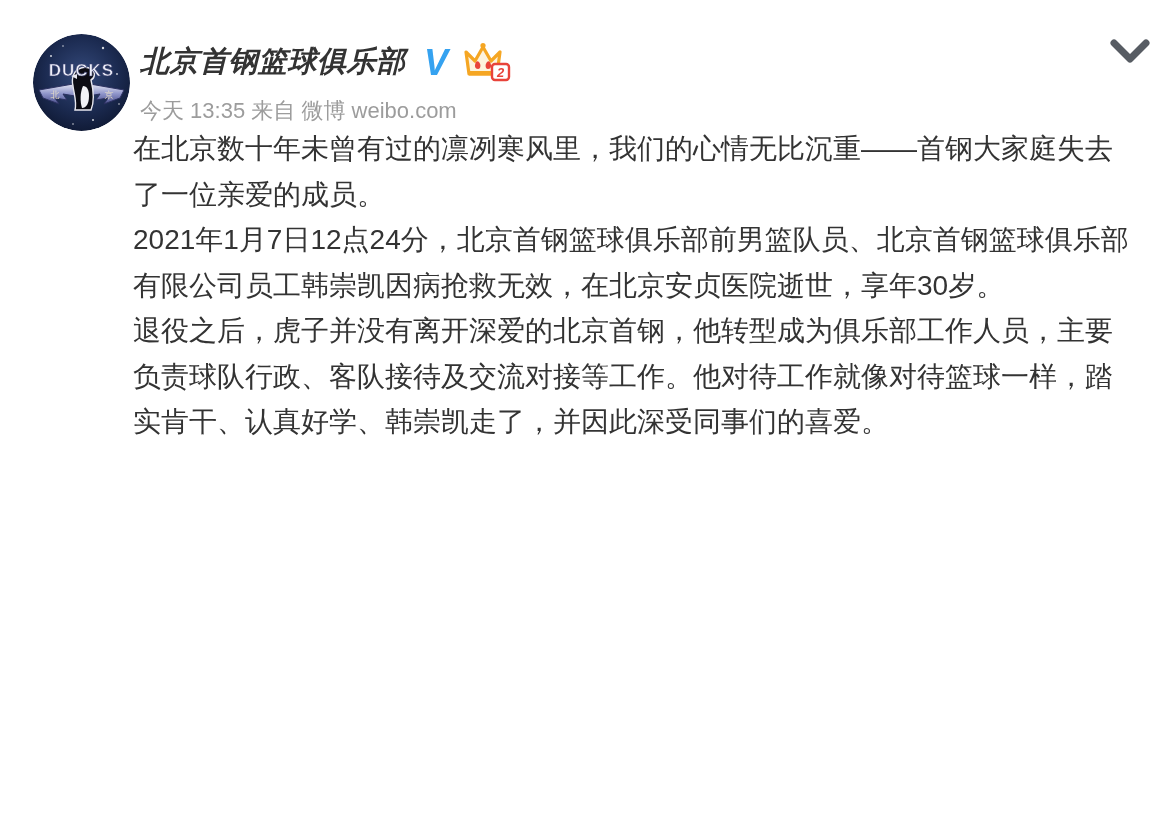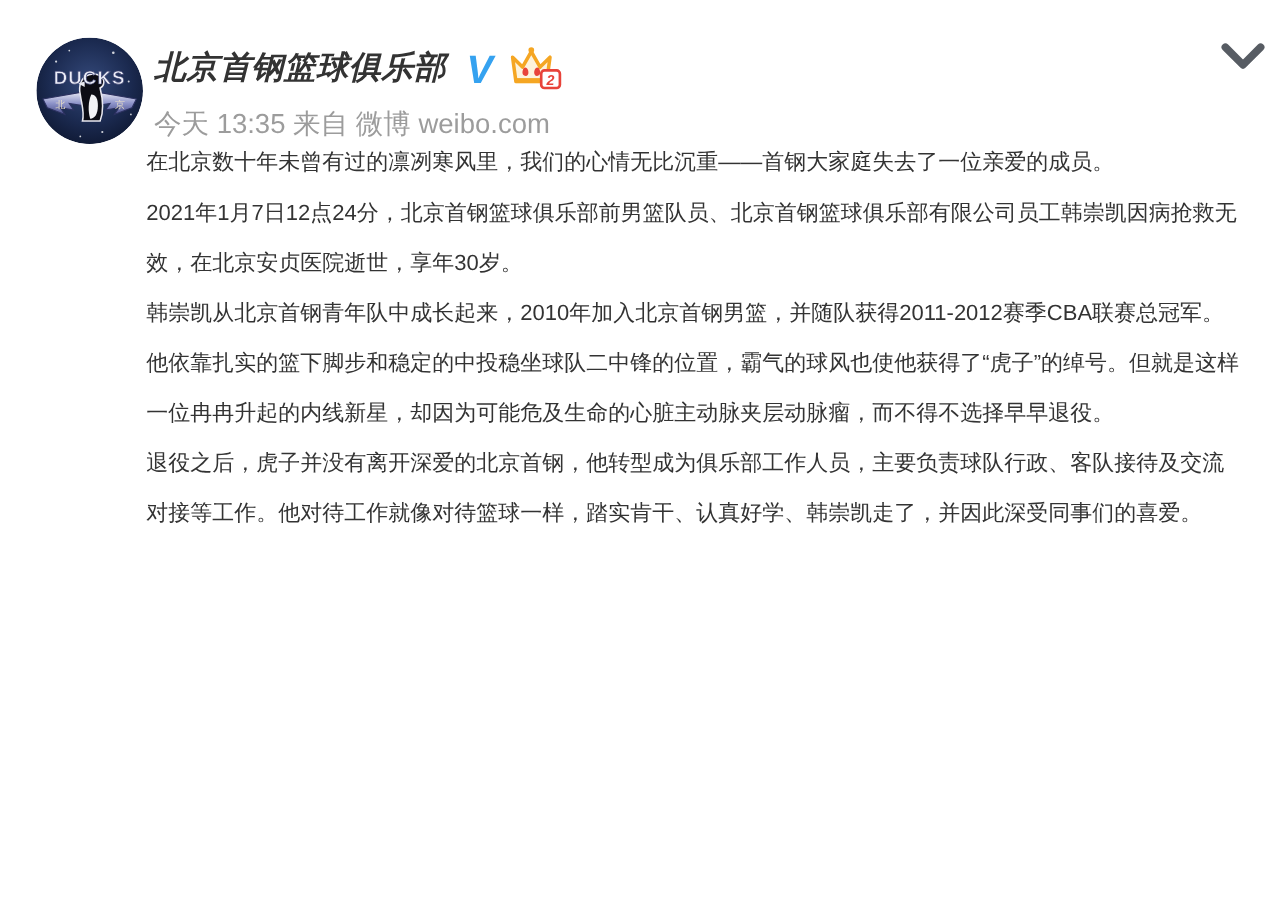--- a/index.html
+++ b/index.html
@@ -11,29 +11,29 @@
   .avatar { position:absolute; left:33px; top:34px; width:97px; height:97px;
     border-radius:50%; overflow:hidden; cursor:pointer; }
   .avatar svg { display:block; width:100%; height:100%; }
 
   
   .header-text { position:absolute; left:140px; top:42px; }
   .name-row { display:flex; align-items:center;font-style:italic; }
   .name { font-size:29px; font-weight:bold; color:#333; letter-spacing:0.5px; cursor:pointer; }
   .v-badge { margin-left:12px; width:36px; height:34px; flex:0 0 auto; }
   .crown-badge { margin-left:8px; width:50px; height:40px; flex:0 0 auto; }
-  .meta { margin-top:14px; font-size:25px; color:#9c9c9c; }
+  .meta { margin-top:14px; font-size:22px; color:#9c9c9c; }
   .meta .src { color:#9c9c9c; text-decoration:none; cursor:pointer; }
 
   
   .chevron { position:absolute; left:1106px; top:36px; width:48px; height:30px; cursor:pointer; }
 
   
   .body-text { position:absolute; left:133px; top:126px; width:996px;
-    font-size:20px; line-height:45.5px; color:#333; text-align:justify; text-justify:inter-ideograph; }
+    font-size:28px; line-height:45.5px; color:#333; text-align:justify; text-justify:inter-ideograph; }
   .body-text p { text-align:left; }
 </style>
 </head>
 <body>
 
 <div class="post">
 
   <div class="avatar">
     <svg viewBox="0 0 97 97" xmlns="http://www.w3.org/2000/svg">
       <defs>
@@ -99,17 +99,16 @@
     </div>
   </div>
 
   <svg class="chevron" viewBox="0 0 48 30">
     <polyline points="8,7 24,23 40,7" fill="none" stroke="#575c63" stroke-width="7" stroke-linecap="round" stroke-linejoin="round"></polyline>
   </svg>
 
   <div class="body-text">
     <p>在北京数十年未曾有过的凛冽寒风里，我们的心情无比沉重——首钢大家庭失去了一位亲爱的成员。</p>
     <p>2021年1月7日12点24分，北京首钢篮球俱乐部前男篮队员、北京首钢篮球俱乐部有限公司员工韩崇凯因病抢救无效，在北京安贞医院逝世，享年30岁。</p>
-    <p>韩崇凯从北京首钢青年队中成长起来，2010年加入北京首钢男篮，并随队获得2011-2012赛季CBA联赛总冠军。他依靠扎实的篮下脚步和稳定的中投稳坐球队二中锋的位置，霸气的球风也使他获得了“虎子”的绰号。但就是这样一位冉冉升起的内线新星，却因为可能危及生命的心脏主动脉夹层动脉瘤，而不得不选择早早退役。</p>
     <p>退役之后，虎子并没有离开深爱的北京首钢，他转型成为俱乐部工作人员，主要负责球队行政、客队接待及交流对接等工作。他对待工作就像对待篮球一样，踏实肯干、认真好学、韩崇凯走了，并因此深受同事们的喜爱。</p>
   </div>
 
 </div>
 
 </body></html>

